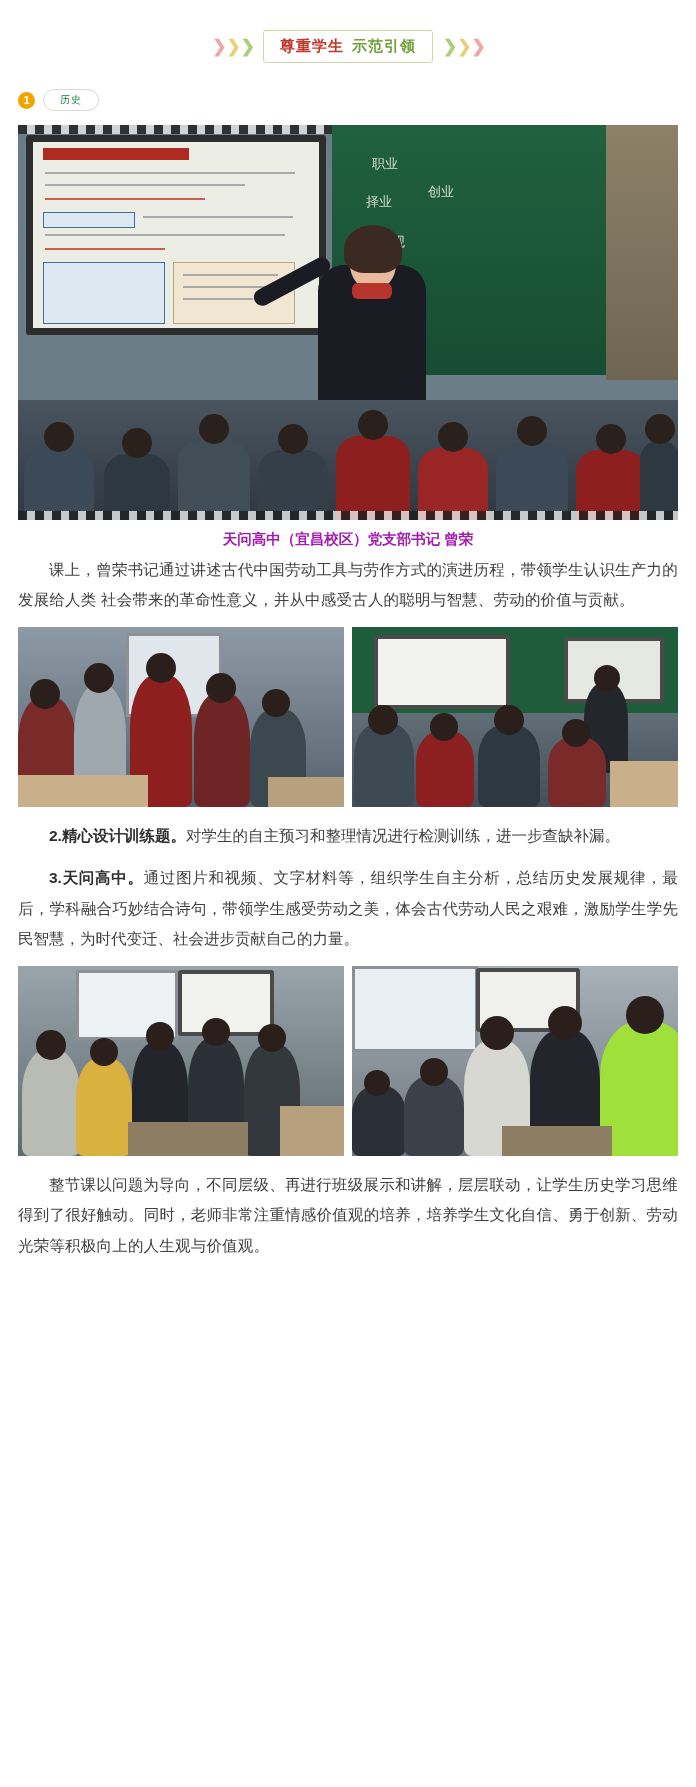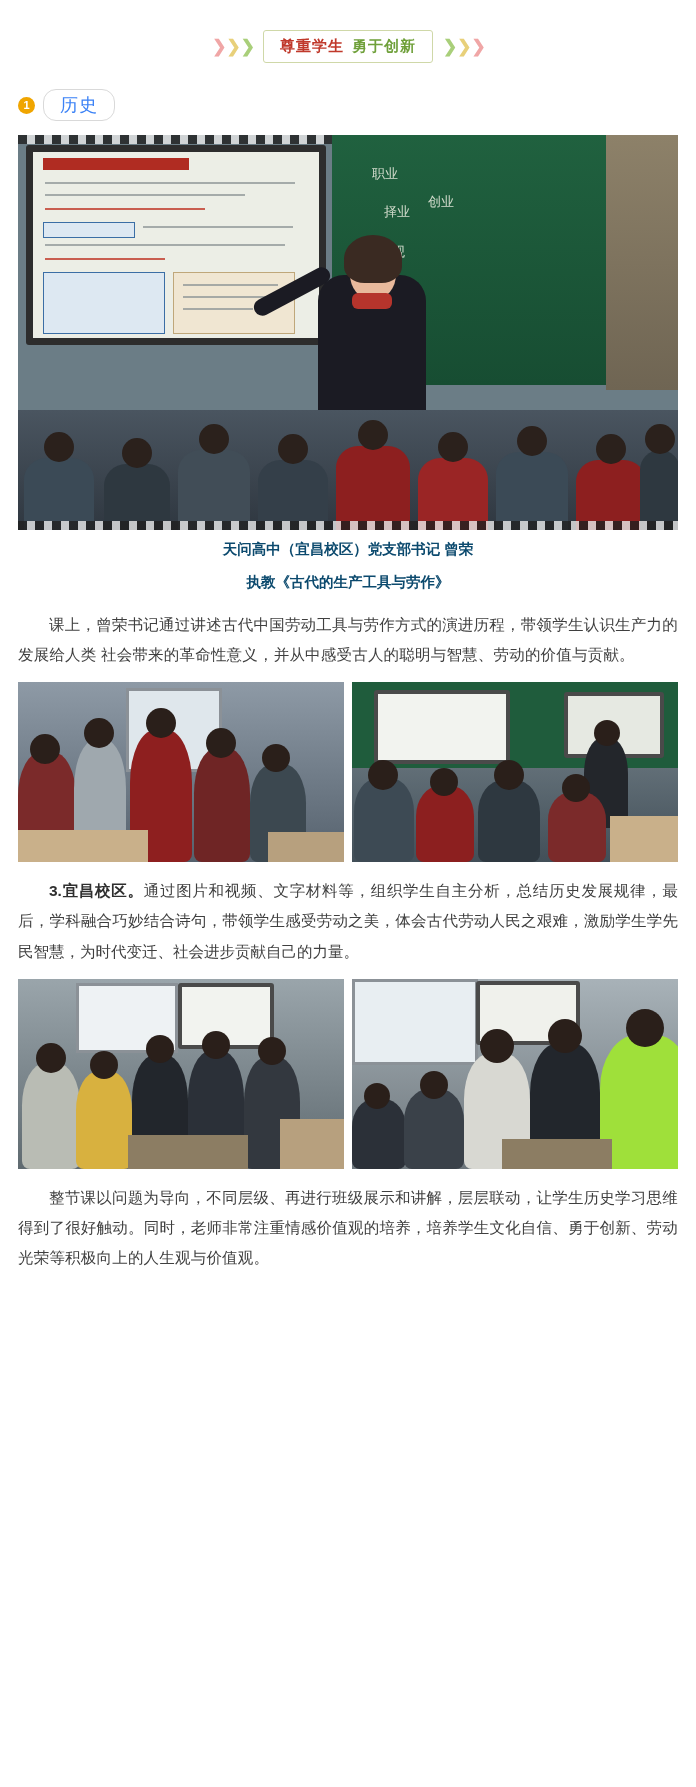--- a/index.html
+++ b/index.html
@@ -92,22 +92,22 @@
     font-size: 11px;
     display: flex;
     align-items: center;
     justify-content: center;
     font-weight: bold;
   }
   .tag-pill {
     border: 1px solid #d9d9d9;
     border-radius: 13px;
     padding: 3px 16px;
-    font-size: 18px;
-    color: #3b82f6;
+    font-size: 10px;
+    color: #15803d;
     letter-spacing: 1px;
   }
 
   
   .photo-full {
     width: 660px;
     margin: 0 18px 6px 18px;
     display: block;
     position: relative;
     overflow: hidden;
@@ -118,21 +118,21 @@
     margin: 6px 18px 14px 18px;
   }
   .photo-row > div {
     flex: 1;
     position: relative;
     overflow: hidden;
   }
 
   .caption {
     text-align: center;
-    color: #0c4a6e;
+    color: #a21caf;
     font-size: 14.5px;
     font-weight: bold;
     line-height: 1.85;
     margin: 6px 18px 2px 18px;
   }
   .caption.second {
     margin-bottom: 14px;
   }
 
   
@@ -253,21 +253,21 @@
 
 
   <div class="banner">
     <span class="chev left">
         <span>❯</span>
         <span>❯</span>
         <span>❯</span>
       </span>
     <span class="banner-box">
       <span class="b1">尊重学生</span>
-      <span class="b2">勇于创新</span>
+      <span class="b2">示范引领</span>
     </span>
     <span class="chev right">
         <span>❯</span>
         <span>❯</span>
         <span>❯</span>
       </span>
   </div>
 
   <div class="subject-tag">
     <span class="num-circle">1</span>
@@ -286,21 +286,21 @@
       <div class="line" style="left:12px; top:92px; width:240px;"></div>
       <div class="line redline" style="left:12px; top:106px; width:120px;"></div>
       <div class="bluebox" style="left:10px; top:120px; width:120px; height:60px;"></div>
       <div class="bluebox" style="left:140px; top:120px; width:120px; height:60px; background:#f0e6d2; border-color:#bfa77a;"></div>
       <div class="line" style="left:150px; top:132px; width:95px;"></div>
       <div class="line" style="left:150px; top:144px; width:95px;"></div>
       <div class="line" style="left:150px; top:156px; width:70px;"></div>
     </div>
     <div class="greenboard">
       <div class="chalk" style="left:40px; top:30px;">职业</div>
-      <div class="chalk" style="left:52px; top:68px;">择业</div>
+      <div class="chalk" style="left:34px; top:68px;">择业</div>
       <div class="chalk" style="left:96px; top:58px;">创业</div>
       <div class="chalk" style="left:34px; top:108px;">劳作观</div>
     </div>
     <div class="wall-right"></div>
     <div class="teacher-arm"></div>
     <div class="teacher-body"></div>
     <div class="teacher-head"></div>
     <div class="teacher-hair"></div>
     <div class="scarf"></div>
     <div class="desk"></div>
@@ -330,21 +330,20 @@
           <span class="hd"></span>
         </div>
       <div class="stu" style="left:622px; width:40px; height:80px; background:#2e3840;">
           <span class="hd"></span>
         </div>
     </div>
     <div class="filmstrip-bottom"></div>
   </div>
 
   <div class="caption">天问高中（宜昌校区）党支部书记 曾荣</div>
-  <div class="caption second">执教《古代的生产工具与劳作》</div>
 
   <p class="para indent">课上，曾荣书记通过讲述古代中国劳动工具与劳作方式的演进历程，带领学生认识生产力的发展给人类 社会带来的革命性意义，并从中感受古人的聪明与智慧、劳动的价值与贡献。</p>
 
   <div class="photo-row">
     <div class="ph-sm room-a">
       <div class="win" style="left:108px; top:6px; width:90px; height:78px;"></div>
       <div class="blob" style="left:0px; top:70px; width:58px; height:110px; background:#7b2a2a;"></div>
       <div class="head" style="left:12px; top:52px; width:30px; height:30px;"></div>
       <div class="blob" style="left:56px; top:58px; width:52px; height:122px; background:#9fa8ae;"></div>
       <div class="head" style="left:66px; top:36px; width:30px; height:30px;"></div>
@@ -369,21 +368,22 @@
       <div class="blob" style="left:64px; top:104px; width:58px; height:76px; background:#8c1f1f;"></div>
       <div class="head" style="left:78px; top:86px; width:28px; height:28px;"></div>
       <div class="blob" style="left:126px; top:98px; width:62px; height:82px; background:#2e3840;"></div>
       <div class="head" style="left:142px; top:78px; width:30px; height:30px;"></div>
       <div class="blob" style="left:196px; top:110px; width:58px; height:70px; background:#7b2a2a;"></div>
       <div class="head" style="left:210px; top:92px; width:28px; height:28px;"></div>
       <div class="tbl" style="left:258px; top:134px; width:86px; height:46px;"></div>
     </div>
   </div>
 
-  <p class="numpara"><b>3.</b><b>宜昌校区。</b><span>通过图片和视频、文字材料等，组织学生自主分析，总结历史发展规律，最后，学科融合巧妙结合诗句，带领学生感受劳动之美，体会古代劳动人民之艰难，激励学生学先民智慧，为时代变迁、社会进步贡献自己的力量。</span></p>
+  <p class="numpara"><b>2.</b><b>精心设计训练题。</b><span>对学生的自主预习和整理情况进行检测训练，进一步查缺补漏。</span></p>
+  <p class="numpara"><b>3.</b><b>天问高中。</b><span>通过图片和视频、文字材料等，组织学生自主分析，总结历史发展规律，最后，学科融合巧妙结合诗句，带领学生感受劳动之美，体会古代劳动人民之艰难，激励学生学先民智慧，为时代变迁、社会进步贡献自己的力量。</span></p>
 
   <div class="photo-row">
     <div class="ph-sm2 room-c">
       <div class="win" style="left:58px; top:4px; width:96px; height:64px; background:#eef2f4;"></div>
       <div class="wb" style="left:160px; top:4px; width:88px; height:58px;"></div>
       <div class="blob" style="left:4px; top:84px; width:58px; height:106px; background:#b9bcb4;"></div>
       <div class="head" style="left:18px; top:64px; width:30px; height:30px;"></div>
       <div class="blob" style="left:58px; top:92px; width:56px; height:98px; background:#d8b13f;"></div>
       <div class="head" style="left:72px; top:72px; width:28px; height:28px;"></div>
       <div class="blob" style="left:114px; top:76px; width:56px; height:114px; background:#22262c;"></div>

